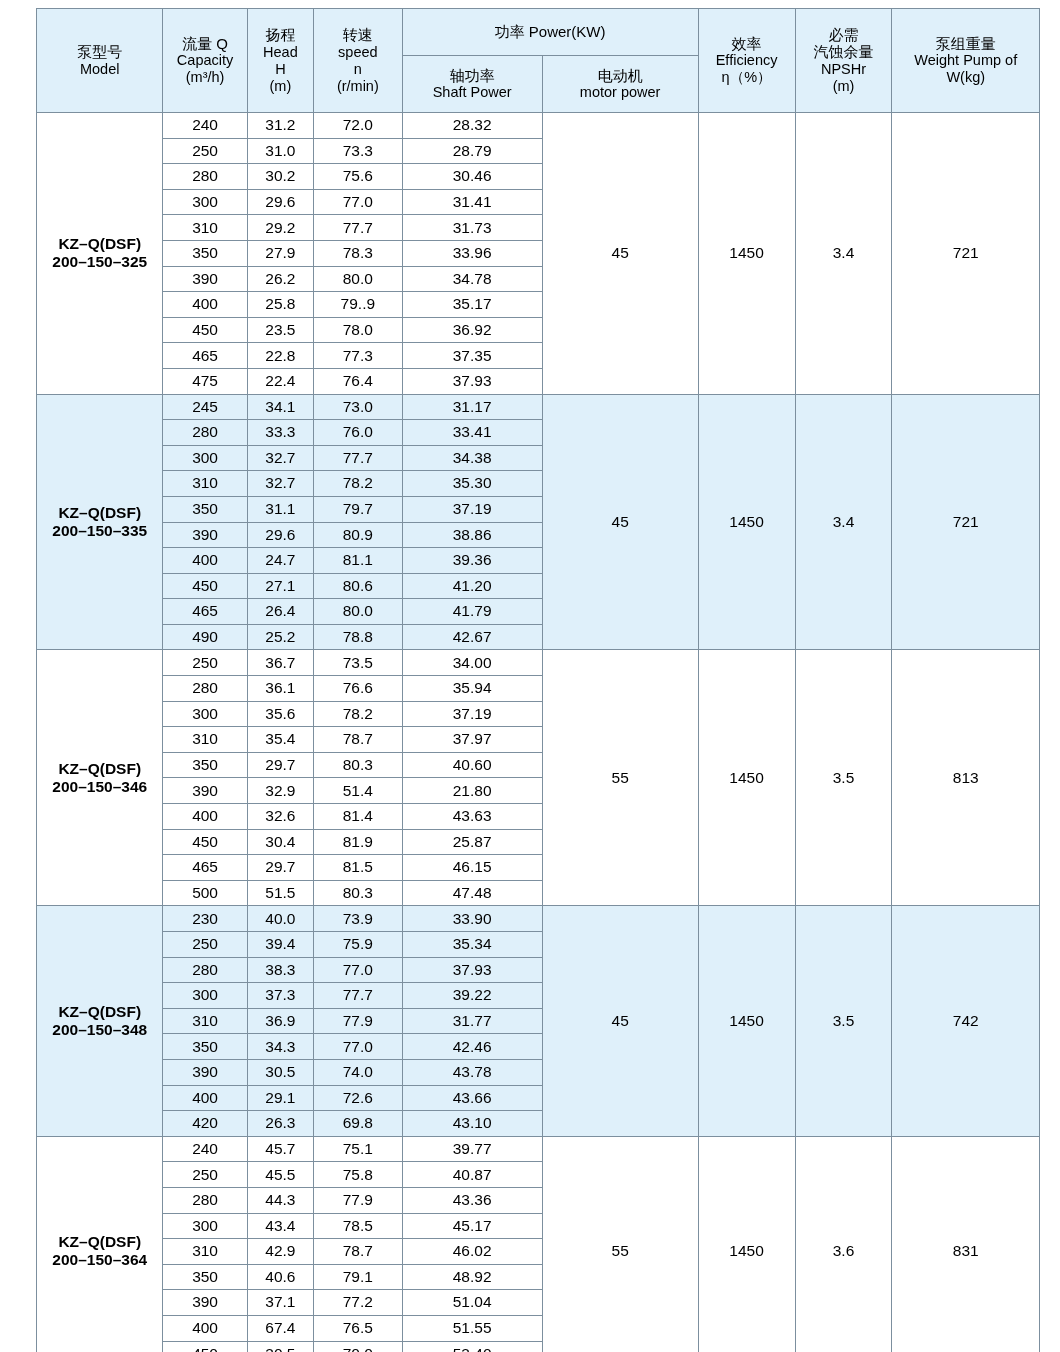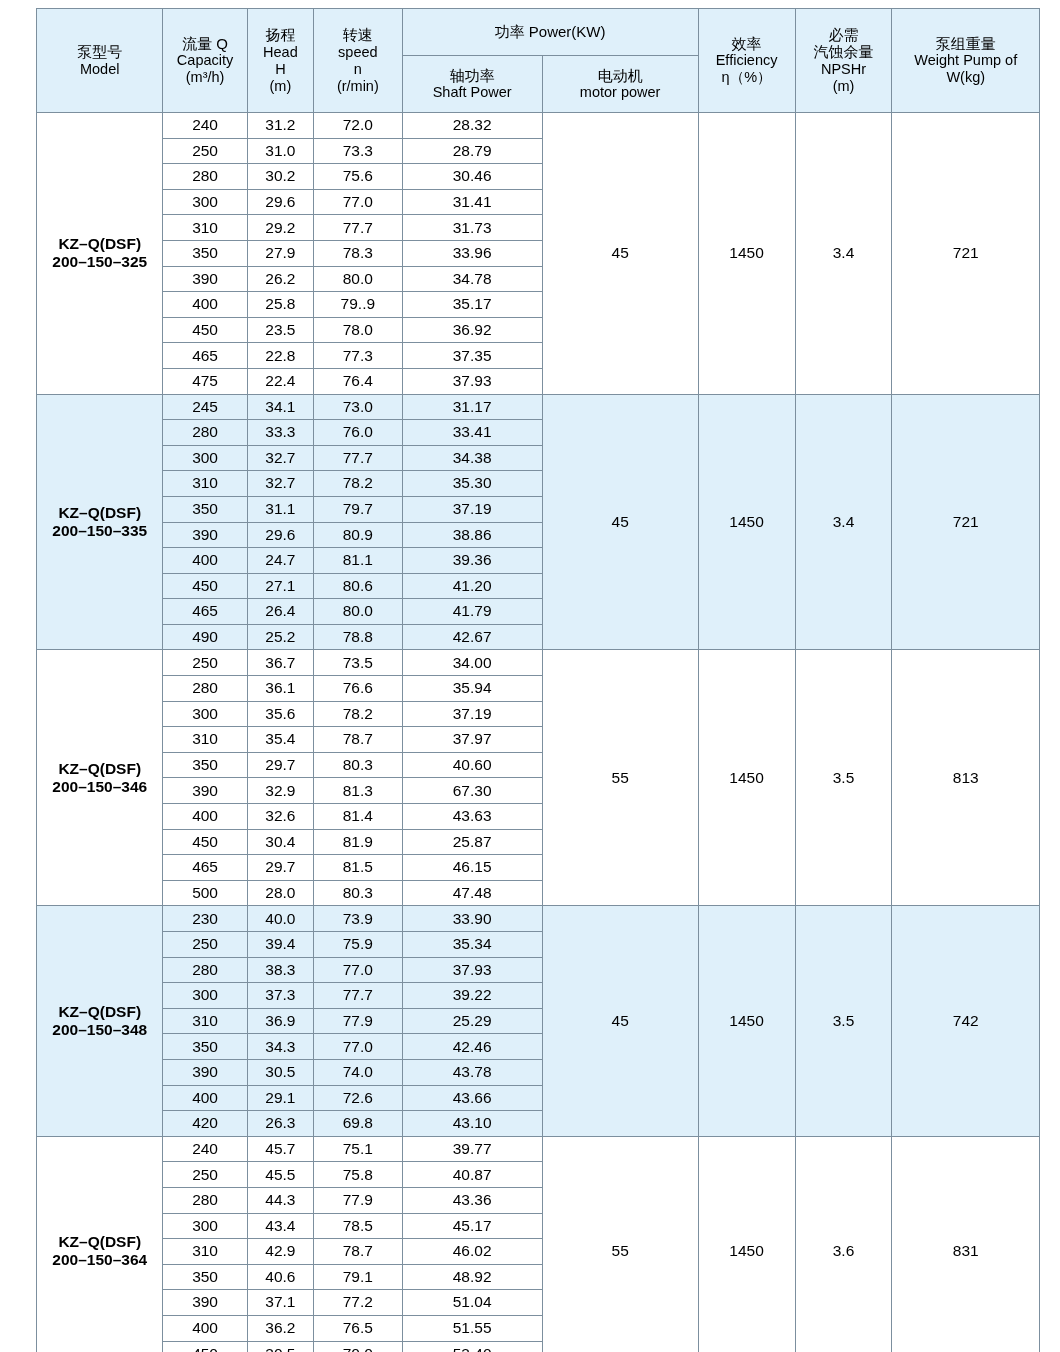--- a/index.html
+++ b/index.html
@@ -326,22 +326,22 @@
         </tr>
         <tr>
           <td class="num">350</td>
           <td class="num">29.7</td>
           <td class="num">80.3</td>
           <td class="num">40.60</td>
         </tr>
         <tr>
           <td class="num">390</td>
           <td class="num">32.9</td>
-          <td class="num">81.3</td>
-          <td class="num">67.30</td>
+          <td class="num">51.4</td>
+          <td class="num">21.80</td>
         </tr>
         <tr>
           <td class="num">400</td>
           <td class="num">32.6</td>
           <td class="num">81.4</td>
           <td class="num">43.63</td>
         </tr>
         <tr>
           <td class="num">450</td>
           <td class="num">30.4</td>
@@ -349,21 +349,21 @@
           <td class="num">25.87</td>
         </tr>
         <tr>
           <td class="num">465</td>
           <td class="num">29.7</td>
           <td class="num">81.5</td>
           <td class="num">46.15</td>
         </tr>
         <tr>
           <td class="num">500</td>
-          <td class="num">28.0</td>
+          <td class="num">51.5</td>
           <td class="num">80.3</td>
           <td class="num">47.48</td>
         </tr>
         <tr class="band">
           <td class="model" rowspan="9">
             <span class="l1">KZ–Q(DSF)</span>
             <span class="l2">200–150–348</span>
           </td>
           <td class="num">230</td>
           <td class="num">40.0</td>
@@ -389,21 +389,21 @@
         <tr class="band">
           <td class="num">300</td>
           <td class="num">37.3</td>
           <td class="num">77.7</td>
           <td class="num">39.22</td>
         </tr>
         <tr class="band">
           <td class="num">310</td>
           <td class="num">36.9</td>
           <td class="num">77.9</td>
-          <td class="num">25.29</td>
+          <td class="num">31.77</td>
         </tr>
         <tr class="band">
           <td class="num">350</td>
           <td class="num">34.3</td>
           <td class="num">77.0</td>
           <td class="num">42.46</td>
         </tr>
         <tr class="band">
           <td class="num">390</td>
           <td class="num">30.5</td>
@@ -467,21 +467,21 @@
           <td class="num">48.92</td>
         </tr>
         <tr>
           <td class="num">390</td>
           <td class="num">37.1</td>
           <td class="num">77.2</td>
           <td class="num">51.04</td>
         </tr>
         <tr>
           <td class="num">400</td>
-          <td class="num">36.2</td>
+          <td class="num">67.4</td>
           <td class="num">76.5</td>
           <td class="num">51.55</td>
         </tr>
         <tr>
           <td class="num">450</td>
           <td class="num">30.5</td>
           <td class="num">70.0</td>
           <td class="num">53.40</td>
         </tr>
       </tbody>

